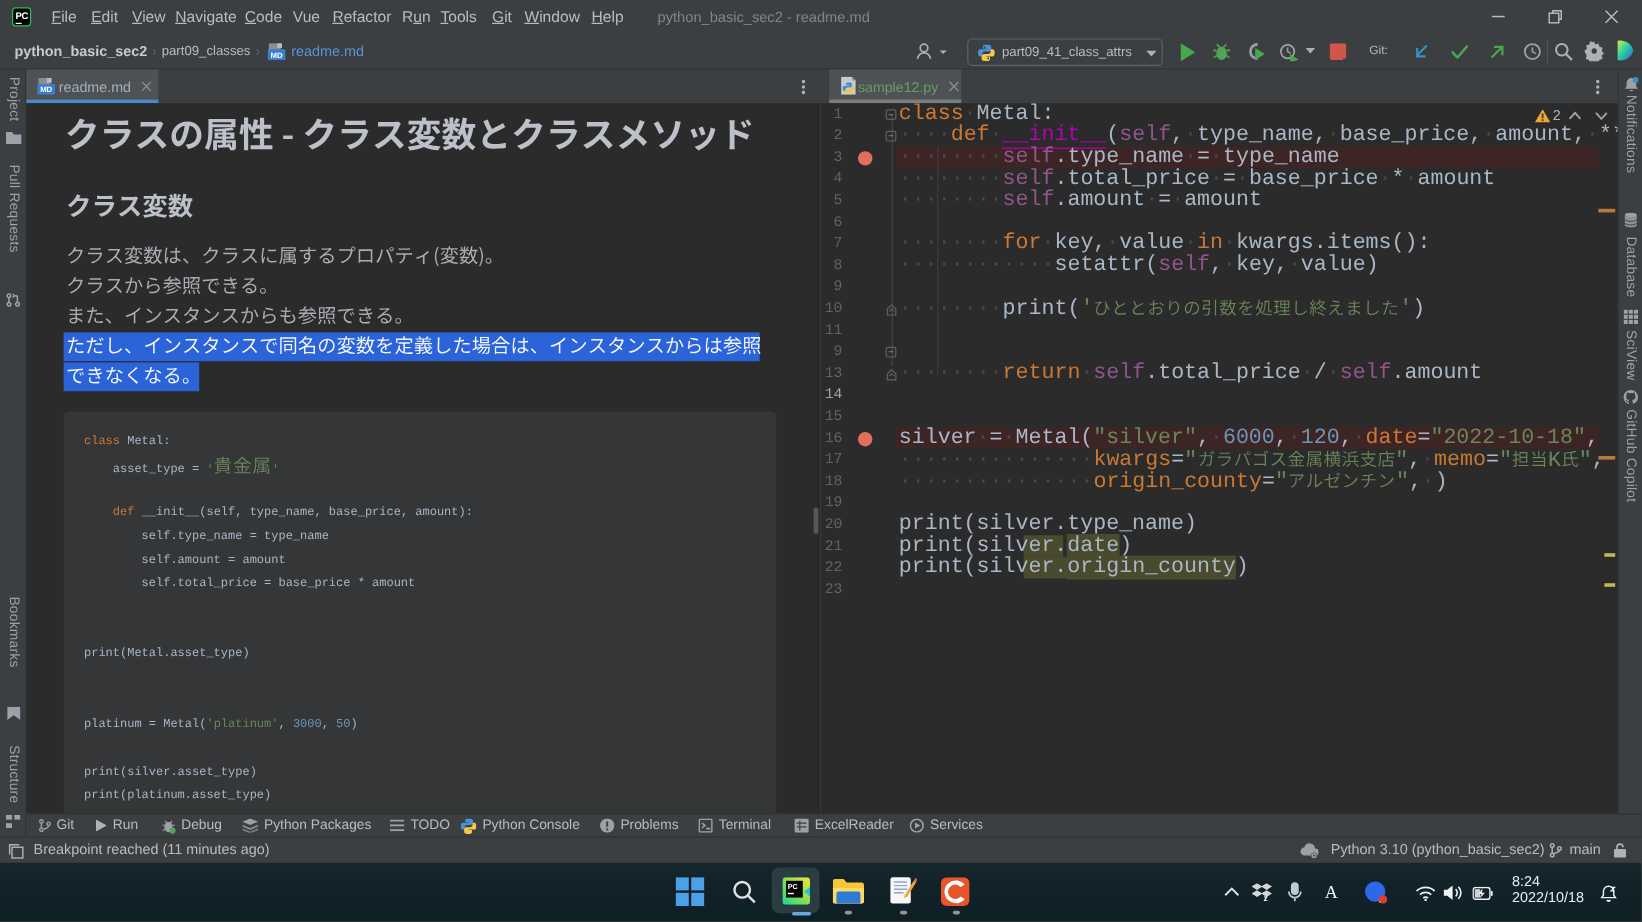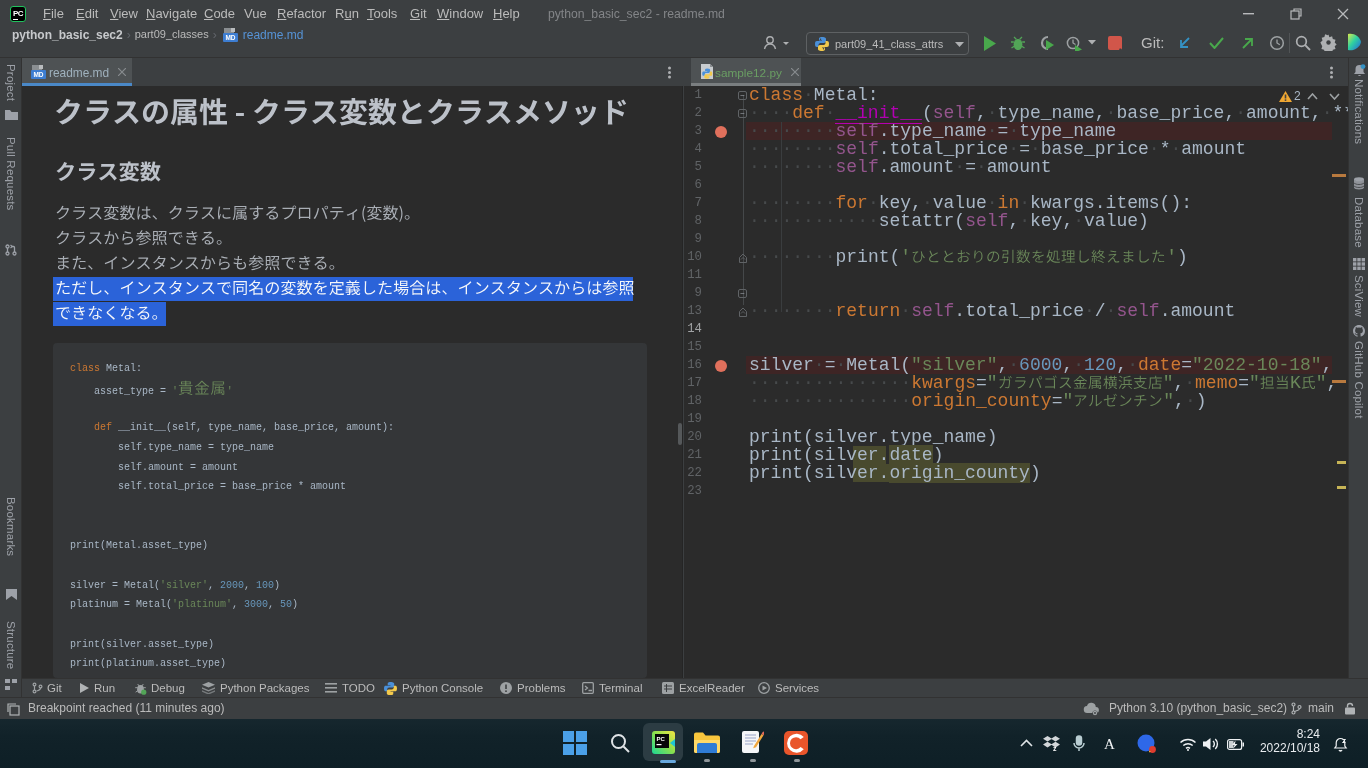--- a/index.html
+++ b/index.html
@@ -37,21 +37,21 @@
 .fold{position:absolute;width:9px;height:9px;border:1px solid #606366;border-radius:2px;color:#9da1a8;font-size:8px;line-height:7px;text-align:center}
 
 #toolwin{position:absolute;left:22px;top:678px;width:1346px;height:19px;background:#3c3f41;border-top:1px solid #323232}
 .twi{position:absolute;top:0;height:19px;line-height:19px;font-size:11.5px;color:#bbbbbb}
 #statusbar{position:absolute;left:0;top:697px;width:1368px;height:22px;background:#3c3f41;border-top:1px solid #323232}
 .sbi{position:absolute;top:0;height:22px;line-height:21px;font-size:12px;color:#bbbbbb}
 
 #taskbar{position:absolute;left:0;top:719px;width:1368px;height:49px;background:linear-gradient(#16272e,#112229 35%,#0e1f26)}
 .tbtn{position:absolute;top:4px;width:40px;height:38px;border-radius:6px}
 .dot{position:absolute;top:40px;width:6px;height:3px;border-radius:2px;background:#8f969a}
-#traytime{position:absolute;right:48px;top:9px;text-align:right;color:#e9ecef;font-size:12px;line-height:13.5px}
+#traytime{position:absolute;right:48px;top:9px;color:#e9ecef;font-size:12px;line-height:13.5px}
 svg{display:block}
 svg.ic{position:absolute}
 </style></head><body>
 <div id="app">
 
 <div id="titlebar">
  <div class="abs" style="left:10px;top:6px;width:16px;height:16px;border-radius:3px;background:#000;border:1px solid #21c25e">
         <span style="position:absolute;left:2px;top:2px;font-size:8px;font-weight:bold;color:#fff;letter-spacing:-.5px">PC</span>
         <span style="position:absolute;left:2px;bottom:1px;width:5px;height:1.5px;background:#fff"></span>
       </div>
@@ -74,21 +74,21 @@
  <svg class="ic" style="left:1290px;top:8px" width="12" height="12" fill="none" stroke="#b8babc" stroke-width="1.2">
         <rect x="1" y="3" width="8" height="8"></rect>
         <path d="M4 3V1h7v7h-2"></path>
       </svg>
  <svg class="ic" style="left:1337px;top:8px" width="12" height="12" stroke="#b8babc" stroke-width="1.3">
         <path d="M1 1l10 10M11 1L1 11"></path>
       </svg>
 </div>
 
 <div id="toolbar">
- <div style="position:absolute;left:12px;top:0;height:29px;display:flex;align-items:flex-start;gap:4px;font-size:12px;color:#bbbbbb">
+ <div style="position:absolute;left:12px;top:0;height:29px;display:flex;align-items:center;gap:4px;font-size:12px;color:#bbbbbb">
         <span style="color:#c7c9cc;font-weight:bold">python_basic_sec2</span>
         <span class="bcsep">›</span>
         <span style="font-size:11px">part09_classes</span>
         <span class="bcsep">›</span>
         <svg width="15" height="14" viewBox="0 0 15 14" style="margin:0 1px 0 2px">
           <rect x="1" y="0" width="10" height="9" fill="#8a8e91"></rect>
           <rect x="8" y="0" width="4" height="4" fill="#b9bcbe"></rect>
           <rect x="0" y="5" width="15" height="9" rx="1" fill="#3d7dd1"></rect>
           <text x="7.5" y="12" font-size="6.5" font-weight="bold" fill="#fff" text-anchor="middle" font-family="Liberation Sans">MD</text>
         </svg>
@@ -126,21 +126,21 @@
         <path d="M7 4.5V8l2.5 1.5" stroke="#9da1a3" stroke-width="1.3" fill="none"></path>
         <path d="M9 10l7 4.5-7 3z" fill="#49a84c"></path>
       </svg>
  <svg class="ic" style="left:1088px;top:12px" width="8" height="5">
         <path d="M0 0l4 4.5L8 0z" fill="#aeb0b2"></path>
       </svg>
  <svg class="ic" style="left:1108px;top:8px" width="14" height="14">
         <rect width="14" height="14" rx="2" fill="#d1564a"></rect>
         <path d="M12 12l2 2h-3z" fill="#3c3f41"></path>
       </svg>
- <div class="bc" style="left:1141px;font-size:15px">Git:</div>
+ <div class="bc" style="left:1141px;font-size:10px">Git:</div>
  <svg class="ic" style="left:1177px;top:8px" width="14" height="14">
         <path d="M12 2L4 10M4 4v7h7" stroke="#3592c4" stroke-width="1.8" fill="none"></path>
       </svg>
  <svg class="ic" style="left:1209px;top:9px" width="15" height="12">
         <path d="M1 6l4.5 5L14 1" stroke="#49a84c" stroke-width="2" fill="none"></path>
       </svg>
  <svg class="ic" style="left:1241px;top:8px" width="14" height="14">
         <path d="M2 12L10 4M11 10V3H4" stroke="#49a84c" stroke-width="1.8" fill="none"></path>
       </svg>
  <svg class="ic" style="left:1269px;top:7px" width="16" height="16" viewBox="0 0 16 16">
@@ -273,21 +273,20 @@
             </svg>'</b></div>
 <div class="ml" style="top:55.6px"></div>
 <div class="ml" style="top:75.3px">    <b class="k">def</b> __init__(self, type_name, base_price, amount):</div>
 <div class="ml" style="top:95.0px">        self.type_name = type_name</div>
 <div class="ml" style="top:114.7px">        self.amount = amount</div>
 <div class="ml" style="top:134.3px">        self.total_price = base_price * amount</div>
 <div class="ml" style="top:154.0px"></div>
 <div class="ml" style="top:173.7px"></div>
 <div class="ml" style="top:193.3px">print(Metal.asset_type)</div>
 <div class="ml" style="top:213.0px"></div>
-<div class="ml" style="top:232.7px">silver = Metal(<b class="s">'silver'</b>, <b class="n">2000</b>, <b class="n">100</b>)</div>
 <div class="ml" style="top:252.3px">platinum = Metal(<b class="s">'platinum'</b>, <b class="n">3000</b>, <b class="n">50</b>)</div>
 <div class="ml" style="top:272.0px"></div>
 <div class="ml" style="top:291.7px">print(silver.asset_type)</div>
 <div class="ml" style="top:311.4px">print(platinum.asset_type)</div>
  </div>
 </div>
 <svg style="position:absolute;left:54.0px;top:95.8px" width="574.9" height="32.5" viewBox="0 -26.7 574.9 32.5">
       <path fill="#BCC1C9" d="M16.6 -22.6 12.4 -24C12.1 -23 11.5 -21.7 11.1 -21C9.6 -18.5 7.1 -14.7 2 -11.6L5.3 -9.2C8.1 -11.2 10.6 -13.7 12.6 -16.2H20.7C20.3 -14.1 18.6 -10.6 16.6 -8.3C14.1 -5.5 10.8 -2.9 4.9 -1.2L8.4 1.9C13.8 -0.2 17.3 -2.9 20.1 -6.3C22.7 -9.5 24.3 -13.4 25.1 -16C25.3 -16.7 25.8 -17.5 26.1 -18L23.1 -19.9C22.4 -19.7 21.5 -19.5 20.6 -19.5H14.8L14.8 -19.7C15.2 -20.3 16 -21.6 16.6 -22.6Z M35.5 -22.2V-18.5C36.3 -18.6 37.6 -18.6 38.5 -18.6C40.2 -18.6 48 -18.6 49.6 -18.6C50.6 -18.6 52 -18.6 52.8 -18.5V-22.2C52 -22.1 50.5 -22.1 49.6 -22.1C48 -22.1 40.3 -22.1 38.5 -22.1C37.5 -22.1 36.3 -22.1 35.5 -22.2ZM55.2 -13.8 52.6 -15.4C52.2 -15.3 51.4 -15.1 50.5 -15.1C48.5 -15.1 38.2 -15.1 36.2 -15.1C35.3 -15.1 34 -15.2 32.8 -15.3V-11.5C34 -11.7 35.5 -11.7 36.2 -11.7C38.8 -11.7 48.7 -11.7 50.2 -11.7C49.6 -10.1 48.7 -8.3 47.2 -6.7C45 -4.4 41.5 -2.5 37.1 -1.6L40 1.7C43.7 0.6 47.4 -1.3 50.4 -4.6C52.5 -7 53.8 -9.8 54.7 -12.6C54.8 -12.9 55 -13.5 55.2 -13.8Z M82.2 -19.7 79.8 -21.4C79.2 -21.2 78.1 -21.1 76.8 -21.1C75.5 -21.1 68.1 -21.1 66.6 -21.1C65.7 -21.1 63.9 -21.1 63.2 -21.3V-17.1C63.8 -17.2 65.4 -17.3 66.6 -17.3C67.8 -17.3 75.2 -17.3 76.4 -17.3C75.8 -15.3 74 -12.4 72.1 -10.2C69.4 -7.2 64.9 -3.7 60.2 -1.9L63.2 1.2C67.2 -0.7 71 -3.7 74.1 -6.9C76.8 -4.3 79.5 -1.3 81.4 1.3L84.7 -1.6C83 -3.7 79.5 -7.4 76.6 -9.9C78.6 -12.5 80.2 -15.6 81.2 -17.9C81.4 -18.4 82 -19.3 82.2 -19.7Z M99.9 -17.9C99.6 -15.5 99.1 -13 98.4 -10.9C97.2 -7 96.1 -5.1 94.9 -5.1C93.7 -5.1 92.6 -6.6 92.6 -9.5C92.6 -12.7 95.1 -16.9 99.9 -17.9ZM103.9 -18C107.8 -17.3 110 -14.3 110 -10.3C110 -6.1 107.1 -3.4 103.4 -2.6C102.6 -2.4 101.8 -2.2 100.7 -2.1L102.8 1.4C110.1 0.2 113.9 -4.1 113.9 -10.2C113.9 -16.5 109.4 -21.5 102.2 -21.5C94.7 -21.5 88.9 -15.8 88.9 -9.1C88.9 -4.2 91.5 -0.7 94.7 -0.7C97.9 -0.7 100.4 -4.3 102.1 -10.1C103 -12.8 103.5 -15.5 103.9 -18Z M123.1 -20.8H138.7V-19.2H123.1ZM119.7 -23.5V-14.9C119.7 -10.3 119.5 -3.7 116.7 0.7C117.6 1 119.1 1.9 119.7 2.5C122.7 -2.3 123.1 -9.8 123.1 -14.9V-16.6H142.2V-23.5ZM127.8 -10.4H131.3V-9H127.8ZM134.4 -10.4H138V-9H134.4ZM139.2 -16.4C135.8 -15.6 129.5 -15.3 124.3 -15.2C124.6 -14.6 124.9 -13.7 125 -13.1C127 -13.1 129.1 -13.2 131.3 -13.3V-12.3H124.8V-7H131.3V-5.9H123.6V2.6H126.8V-3.7H131.3V-2L127.4 -1.9L127.6 0.5L136.6 0L136.9 1.1L137.4 1C137.6 1.5 137.8 2.1 137.9 2.6C139.5 2.6 140.7 2.6 141.5 2.2C142.4 1.8 142.6 1.2 142.6 -0.1V-5.9H134.4V-7H141.3V-12.3H134.4V-13.5C136.9 -13.7 139.3 -14 141.1 -14.5ZM135.4 -3 135.8 -2.2 134.4 -2.1V-3.7H139.4V-0.1C139.4 0.2 139.3 0.3 139 0.3H138.9C138.6 -0.8 138 -2.3 137.4 -3.5Z M154.8 -1.6V1.7H173V-1.6H166.1V-7.5H171.4V-10.7H166.1V-15.5H172.1V-18.8H166.1V-24.5H162.6V-18.8H160.3C160.6 -20.1 160.8 -21.4 161 -22.8L157.6 -23.3C157.3 -20.8 156.8 -18.3 156.1 -16.2C155.7 -17.3 155.1 -18.7 154.5 -19.8L152.8 -19.1V-24.7H149.3V-18.7L146.9 -19.1C146.7 -16.6 146.2 -13.4 145.5 -11.5L148 -10.5C148.7 -12.6 149.2 -15.7 149.3 -18.2V2.6H152.8V-17.3C153.3 -16.1 153.7 -14.8 153.9 -14L155.5 -14.7C155.3 -14.1 155 -13.5 154.7 -13.1C155.5 -12.7 157.1 -11.9 157.8 -11.5C158.4 -12.6 158.9 -13.9 159.4 -15.5H162.6V-10.7H157V-7.5H162.6V-1.6Z M182 -6.8H189.9V-9.8H182Z M214.5 -22.6 210.3 -24C210 -23 209.4 -21.7 209 -21C207.5 -18.5 205 -14.7 199.9 -11.6L203.2 -9.2C206 -11.2 208.5 -13.7 210.5 -16.2H218.6C218.2 -14.1 216.5 -10.6 214.5 -8.3C212 -5.5 208.7 -2.9 202.8 -1.2L206.2 1.9C211.7 -0.2 215.2 -2.9 218 -6.3C220.6 -9.5 222.2 -13.4 223 -16C223.2 -16.7 223.6 -17.5 224 -18L221 -19.9C220.3 -19.7 219.4 -19.5 218.5 -19.5H212.7L212.7 -19.7C213.1 -20.3 213.8 -21.6 214.5 -22.6Z M233.4 -22.2V-18.5C234.2 -18.6 235.5 -18.6 236.4 -18.6C238.1 -18.6 245.9 -18.6 247.5 -18.6C248.5 -18.6 249.9 -18.6 250.7 -18.5V-22.2C249.9 -22.1 248.4 -22.1 247.5 -22.1C245.9 -22.1 238.2 -22.1 236.4 -22.1C235.4 -22.1 234.2 -22.1 233.4 -22.2ZM253.1 -13.8 250.5 -15.4C250.1 -15.3 249.3 -15.1 248.4 -15.1C246.4 -15.1 236.1 -15.1 234.1 -15.1C233.2 -15.1 231.9 -15.2 230.7 -15.3V-11.5C231.9 -11.7 233.4 -11.7 234.1 -11.7C236.7 -11.7 246.6 -11.7 248.1 -11.7C247.5 -10.1 246.6 -8.3 245.1 -6.7C242.9 -4.4 239.4 -2.5 235 -1.6L237.9 1.7C241.6 0.6 245.3 -1.3 248.3 -4.6C250.4 -7 251.7 -9.8 252.6 -12.6C252.7 -12.9 252.9 -13.5 253.1 -13.8Z M280.1 -19.7 277.7 -21.4C277.1 -21.2 276 -21.1 274.7 -21.1C273.4 -21.1 266 -21.1 264.5 -21.1C263.6 -21.1 261.8 -21.1 261.1 -21.3V-17.1C261.7 -17.2 263.3 -17.3 264.5 -17.3C265.7 -17.3 273.1 -17.3 274.3 -17.3C273.7 -15.3 271.9 -12.4 270 -10.2C267.3 -7.2 262.8 -3.7 258.1 -1.9L261.1 1.2C265.1 -0.7 268.9 -3.7 272 -6.9C274.7 -4.3 277.4 -1.3 279.3 1.3L282.6 -1.6C280.9 -3.7 277.4 -7.4 274.5 -9.9C276.5 -12.5 278.1 -15.6 279.1 -17.9C279.3 -18.4 279.8 -19.3 280.1 -19.7Z M305.7 -16.5C307.3 -14.8 309.3 -12.4 310.1 -10.8L313 -12.6C312.1 -14.2 310 -16.4 308.4 -18.1ZM290.3 -18C289.5 -16.2 287.8 -14.2 286 -13.1C286.6 -12.6 287.7 -11.7 288.4 -11C290.4 -12.5 292.3 -14.8 293.5 -17.1ZM297.6 -24.7V-22.1H286.5V-18.9H295.6C295.6 -16.7 295.1 -13.8 291.5 -11.7C292.3 -11.1 293.5 -10.1 294 -9.3C292.3 -7.7 289.9 -6.3 286.6 -5.2C287.3 -4.7 288.3 -3.5 288.8 -2.6C290.4 -3.3 291.9 -4 293.2 -4.9C294 -3.9 294.9 -3 295.9 -2.2C292.9 -1.3 289.4 -0.8 285.7 -0.5C286.3 0.3 287.1 1.8 287.4 2.7C291.7 2.2 295.8 1.3 299.3 -0.2C302.5 1.3 306.4 2.2 311.2 2.6C311.6 1.6 312.5 0.1 313.2 -0.7C309.4 -0.9 306 -1.4 303.2 -2.2C305.5 -3.7 307.4 -5.5 308.7 -7.9L306.4 -9.4L305.8 -9.3H298.4C298.7 -9.7 299.1 -10.2 299.5 -10.7L296.4 -11.3C298.5 -13.7 298.8 -16.6 298.8 -18.9H301.5V-13.8C301.5 -13.5 301.4 -13.4 301 -13.4C300.7 -13.4 299.6 -13.4 298.6 -13.4C299 -12.6 299.4 -11.3 299.5 -10.4C301.3 -10.4 302.6 -10.4 303.6 -10.9C304.6 -11.4 304.8 -12.2 304.8 -13.7V-18.9H312.3V-22.1H301.2V-24.7ZM295.9 -6.5H303.5C302.5 -5.4 301.1 -4.5 299.6 -3.7C298.1 -4.5 296.8 -5.4 295.9 -6.5Z M331.6 -24.7C331 -19.5 329.6 -14.5 327.1 -11.5C327.7 -11.1 328.7 -10.2 329.4 -9.5L329.8 -9C330.3 -9.7 330.8 -10.4 331.2 -11.2C331.7 -9.1 332.4 -7.1 333.2 -5.4C331.9 -3.6 330.2 -2.1 328 -1C327.4 -1.5 326.5 -2 325.6 -2.6C326.3 -3.7 326.9 -5 327.2 -6.7H329.4V-9.5H322.5L323.2 -10.9L322 -11.2H323.8V-14.7C324.9 -13.8 326.2 -12.8 326.8 -12.2L328.7 -14.6C328 -15 326 -16.2 324.6 -17H329.3V-19.7H326.6C327.3 -20.6 328.2 -21.9 329.1 -23.1L326.1 -24.3C325.7 -23.2 324.9 -21.6 324.2 -20.6L326.1 -19.7H323.8V-24.7H320.6V-19.7H318.2L320.1 -20.6C319.8 -21.6 319.1 -23.1 318.3 -24.2L315.8 -23.1C316.4 -22.1 317.1 -20.7 317.3 -19.7H315.1V-17H319.6C318.2 -15.5 316.3 -14.1 314.5 -13.4C315.1 -12.7 315.9 -11.6 316.3 -10.8C317.7 -11.7 319.3 -12.8 320.6 -14.2V-11.4L320 -11.6L319 -9.5H314.8V-6.7H317.5C316.8 -5.3 316.1 -4 315.5 -3L318.5 -2.1L318.8 -2.6L320.4 -1.8C319.1 -1 317.2 -0.6 314.9 -0.2C315.5 0.5 316.1 1.7 316.3 2.6C319.4 2 321.7 1.2 323.4 -0.1C324.6 0.6 325.7 1.4 326.5 2.1L327.8 0.7C328.3 1.4 328.7 2.2 328.9 2.7C331.4 1.5 333.4 -0.1 335 -2C336.3 -0.2 337.9 1.4 339.9 2.6C340.5 1.6 341.6 0.2 342.3 -0.5C340.2 -1.6 338.5 -3.2 337.2 -5.3C338.8 -8.2 339.8 -11.8 340.4 -16.2H342V-19.4H334.3C334.6 -20.9 334.9 -22.5 335.2 -24.2ZM321.1 -6.7H323.9C323.6 -5.7 323.3 -4.8 322.8 -4.1C322 -4.4 321.1 -4.8 320.2 -5.2ZM336.8 -16.2C336.5 -13.6 335.9 -11.3 335.2 -9.3C334.4 -11.4 333.8 -13.7 333.4 -16.2Z M352.5 -23.1 348.8 -21.6C350.1 -18.6 351.5 -15.4 352.9 -13C350.1 -10.9 348.1 -8.6 348.1 -5.3C348.1 -0.3 352.4 1.2 358.2 1.2C362 1.2 365.1 1 367.5 0.5L367.6 -3.7C365 -3 361.1 -2.6 358.1 -2.6C354.1 -2.6 352.1 -3.7 352.1 -5.8C352.1 -7.8 353.7 -9.5 356.1 -11C358.7 -12.8 362.4 -14.4 364.2 -15.3C365.3 -15.9 366.2 -16.4 367.1 -16.9L365.1 -20.3C364.3 -19.6 363.5 -19.1 362.4 -18.5C361 -17.7 358.5 -16.5 356.1 -15.1C354.9 -17.3 353.6 -20.1 352.5 -23.1Z M388.5 -22.6 384.3 -24C384 -23 383.4 -21.7 383 -21C381.5 -18.5 379 -14.7 373.9 -11.6L377.2 -9.2C380 -11.2 382.5 -13.7 384.5 -16.2H392.6C392.2 -14.1 390.5 -10.6 388.5 -8.3C386 -5.5 382.7 -2.9 376.8 -1.2L380.2 1.9C385.7 -0.2 389.2 -2.9 392 -6.3C394.6 -9.5 396.2 -13.4 397 -16C397.2 -16.7 397.6 -17.5 398 -18L395 -19.9C394.3 -19.7 393.4 -19.5 392.5 -19.5H386.7L386.7 -19.7C387.1 -20.3 387.8 -21.6 388.5 -22.6Z M407.4 -22.2V-18.5C408.2 -18.6 409.5 -18.6 410.4 -18.6C412.1 -18.6 419.9 -18.6 421.5 -18.6C422.5 -18.6 423.9 -18.6 424.7 -18.5V-22.2C423.9 -22.1 422.4 -22.1 421.5 -22.1C419.9 -22.1 412.2 -22.1 410.4 -22.1C409.4 -22.1 408.2 -22.1 407.4 -22.2ZM427.1 -13.8 424.5 -15.4C424.1 -15.3 423.3 -15.1 422.4 -15.1C420.4 -15.1 410.1 -15.1 408.1 -15.1C407.2 -15.1 405.9 -15.2 404.7 -15.3V-11.5C405.9 -11.7 407.4 -11.7 408.1 -11.7C410.7 -11.7 420.6 -11.7 422.1 -11.7C421.5 -10.1 420.6 -8.3 419.1 -6.7C416.9 -4.4 413.4 -2.5 409 -1.6L411.9 1.7C415.6 0.6 419.3 -1.3 422.3 -4.6C424.4 -7 425.7 -9.8 426.6 -12.6C426.7 -12.9 426.9 -13.5 427.1 -13.8Z M454.1 -19.7 451.7 -21.4C451.1 -21.2 450 -21.1 448.7 -21.1C447.4 -21.1 440 -21.1 438.5 -21.1C437.6 -21.1 435.8 -21.1 435.1 -21.3V-17.1C435.7 -17.2 437.3 -17.3 438.5 -17.3C439.7 -17.3 447.1 -17.3 448.3 -17.3C447.7 -15.3 445.9 -12.4 444 -10.2C441.3 -7.2 436.8 -3.7 432.1 -1.9L435.1 1.2C439.1 -0.7 442.9 -3.7 446 -6.9C448.7 -4.3 451.4 -1.3 453.3 1.3L456.6 -1.6C454.9 -3.7 451.4 -7.4 448.5 -9.9C450.5 -12.5 452.1 -15.6 453.1 -17.9C453.3 -18.4 453.8 -19.3 454.1 -19.7Z M467.4 -18.5 464.9 -15.5C467.9 -13.7 470.7 -11.7 472.7 -10C469.9 -6.6 466.5 -3.8 461.7 -1.5L465 1.5C469.9 -1.2 473.2 -4.4 475.8 -7.5C478.1 -5.5 480.2 -3.5 482.2 -1.1L485.2 -4.4C483.2 -6.5 480.8 -8.7 478.2 -10.8C479.9 -13.5 481.3 -16.4 482.1 -18.7C482.4 -19.4 483 -20.6 483.3 -21.3L479 -22.8C478.9 -22.1 478.6 -20.9 478.3 -20.2C477.6 -17.9 476.6 -15.6 475.1 -13.3C472.8 -15 469.7 -17.1 467.4 -18.5Z M495 -1.7 498.4 1.3C503 -1 506.2 -4.1 508.5 -7.6C510.6 -10.9 511.8 -14.4 512.5 -17.8C512.7 -18.6 513 -20.1 513.4 -21.2L508.7 -21.8C508.7 -21.1 508.6 -19.7 508.3 -18.3C507.8 -16 507 -12.7 504.9 -9.6C502.8 -6.5 499.7 -3.7 495 -1.7ZM494.4 -21.7 490.7 -19.8C492 -17.9 494.1 -14.1 495.6 -11L499.4 -13.2C498.3 -15.2 495.8 -19.7 494.4 -21.7Z M531.5 -17.2 528.1 -16.1C528.8 -14.6 530.1 -11.1 530.4 -9.7L533.9 -10.9C533.5 -12.2 532.1 -16 531.5 -17.2ZM542.2 -15.1 538.2 -16.4C537.8 -12.8 536.4 -8.9 534.5 -6.5C532.1 -3.5 528 -1.2 524.8 -0.4L527.9 2.7C531.3 1.4 534.9 -1 537.6 -4.5C539.6 -7 540.8 -10.1 541.5 -13C541.7 -13.6 541.9 -14.2 542.2 -15.1ZM524.8 -15.7 521.3 -14.4C522 -13.2 523.5 -9.3 524 -7.7L527.5 -9.1C526.9 -10.7 525.5 -14.2 524.8 -15.7Z M565.7 -21.6 563.2 -20.6C564.3 -19.1 564.9 -17.9 565.8 -16.1L568.3 -17.2C567.6 -18.5 566.5 -20.4 565.7 -21.6ZM569.5 -23.2 567.1 -22C568.1 -20.6 568.8 -19.5 569.8 -17.7L572.2 -18.9C571.5 -20.2 570.3 -22 569.5 -23.2ZM554.1 -2.3C554.1 -1.2 554 0.6 553.8 1.7H558.4C558.2 0.5 558.1 -1.5 558.1 -2.3V-10.6C561.2 -9.5 565.6 -7.8 568.6 -6.2L570.2 -10.3C567.5 -11.6 561.9 -13.6 558.1 -14.8V-19C558.1 -20.2 558.2 -21.5 558.3 -22.5H553.8C554 -21.5 554.1 -20.1 554.1 -19C554.1 -16.6 554.1 -4.6 554.1 -2.3Z"></path>
     </svg>
 <svg style="position:absolute;left:55.0px;top:159.5px" width="106.0" height="23.7" viewBox="0 -19.5 106.0 23.7">

